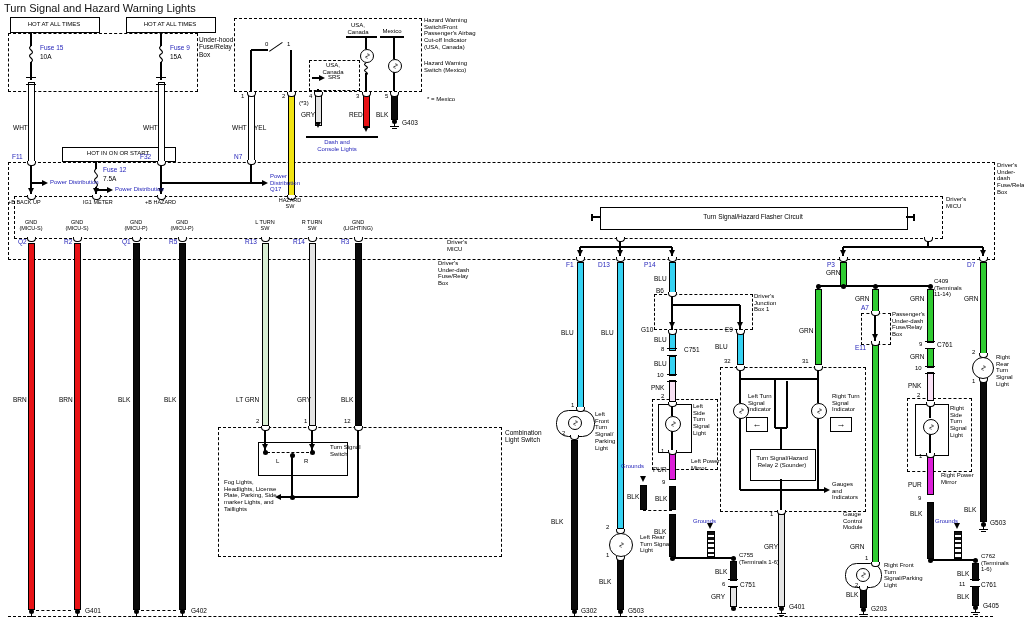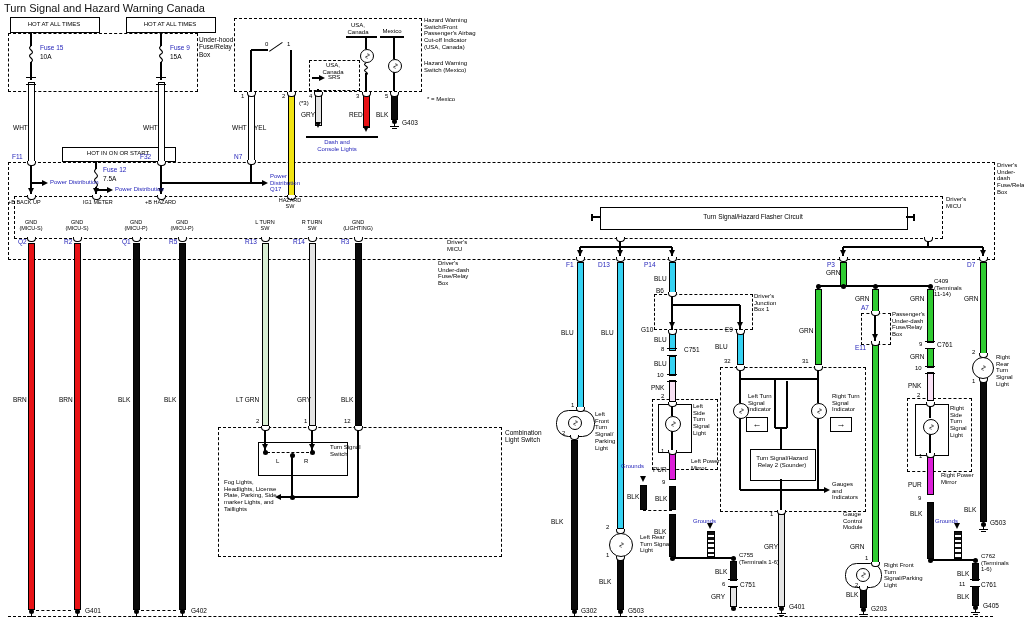--- a/index.html
+++ b/index.html
@@ -22,21 +22,21 @@
   .bulb{position:absolute;border:1.1px solid #000;border-radius:50%;background:#fff;
         display:flex;align-items:center;justify-content:center;}
   .fil{transform:rotate(90deg);font-size:8px;line-height:1;color:#000;}
   .gnd{position:absolute;}
   .abox{position:absolute;border:1px solid #000;text-align:center;font-size:9px;color:#000;}
 </style>
 </head>
 <body>
 
 <div id="stage">
-  <div class="title">Turn Signal and Hazard Warning Canada</div>
+  <div class="title">Turn Signal and Hazard Warning Lights</div>
 <div class="box" style="left: 10px; top: 17px; width: 88px; height: 14px;"></div>
     <div class="box" style="left: 126px; top: 17px; width: 88px; height: 14px;"></div>
     <div class="box" style="left: 62px; top: 147px; width: 112px; height: 13px;"></div>
     <div class="box" style="left: 600px; top: 207px; width: 306px; height: 21px;"></div>
     <div class="box" style="left: 258px; top: 442px; width: 88px; height: 32px;"></div>
     <div class="box" style="left: 750px; top: 449px; width: 64px; height: 30px;"></div>
     <div class="box" style="left: 658px; top: 404px; width: 32px; height: 47px;"></div>
     <div class="box" style="left: 915px; top: 404px; width: 32px; height: 50px;"></div>
     <div class="dbox" style="left: 8px; top: 33px; width: 188px; height: 57px;"></div>
     <div class="dbox" style="left: 234px; top: 18px; width: 186px; height: 72px;"></div>

